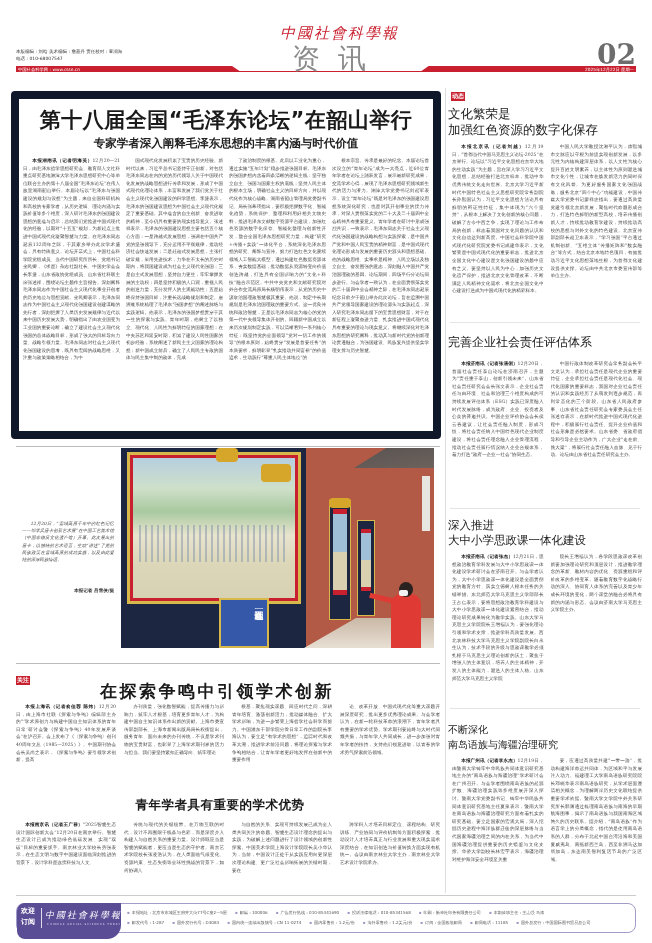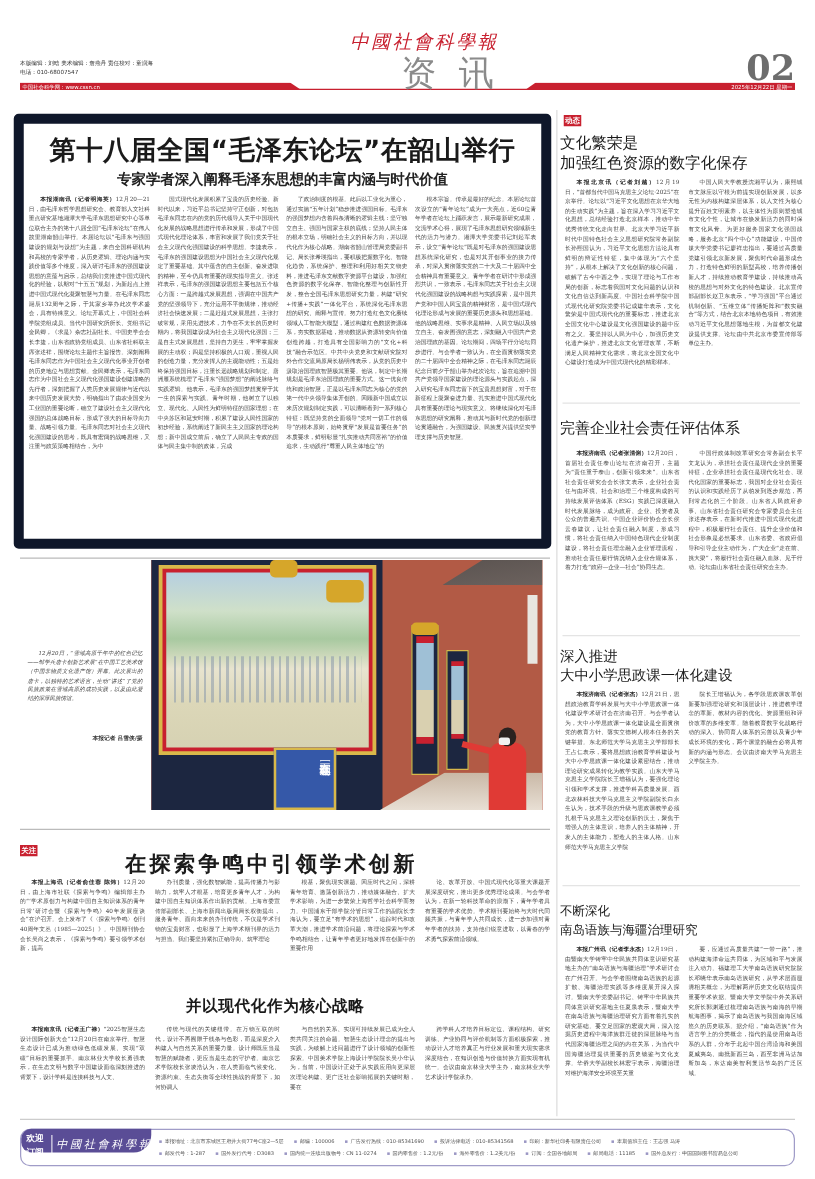--- a/index.html
+++ b/index.html
@@ -6,21 +6,21 @@
   html, body { width: 652px; height: 943px; background: #fff; overflow: hidden; }
   body { position: relative; font-family: "DejaVu Serif", serif; color: #333; }
 
   
   .masthead { position: absolute; left: 0; top: 0; width: 652px; height: 75px; }
   .mh-staff { position: absolute; left: 16px; top: 48px; font-family: "DejaVu Sans", sans-serif; font-size: 4.5px; color: #333; line-height: 7px; white-space: nowrap; }
   .mh-bar { position: absolute; left: 16px; top: 66px; height: 6px; width: 225px; background: #c8202f; clip-path: polygon(0 0, 96% 0, 100% 100%, 0 100%); }
   .mh-bar-line { position: absolute; left: 16px; top: 71px; width: 620px; height: 1px; background: #c8202f; }
   .mh-site { position: absolute; left: 18px; top: 66.5px; font-family: "DejaVu Sans", sans-serif; font-size: 4.3px; color: #fff; white-space: nowrap; }
   .mh-logo { position: absolute; left: 280px; top: 24px; font-family: "DejaVu Serif", serif; font-size: 15px; color: #c8202f; font-style: italic; letter-spacing: 2px; white-space: nowrap; }
-  .mh-section { position: absolute; left: 292px; top: 40px; font-family: "DejaVu Serif", serif; font-size: 28px; color: #8b8b8b; letter-spacing: 18px; white-space: nowrap; margin-left: 29px; }
+  .mh-section { position: absolute; left: 292px; top: 40px; font-family: "DejaVu Serif", serif; font-size: 28px; color: #8b8b8b; letter-spacing: 18px; white-space: nowrap; }
   .mh-rbar { position: absolute; left: 420px; top: 66px; height: 6px; width: 216px; background: #c8202f; clip-path: polygon(4% 0, 100% 0, 100% 100%, 0 100%); }
   .mh-date { position: absolute; right: 18px; top: 66.5px; font-family: "DejaVu Sans", sans-serif; font-size: 4.3px; color: #fff; white-space: nowrap; }
   .mh-page { position: absolute; right: 16px; top: 38px; font-family: "DejaVu Serif", serif; font-weight: bold; font-size: 28px; color: #6d6d6d; }
 
   
   .lead-frame { position: absolute; left: 11px; top: 91px; width: 430px; height: 348px; border: 8px solid #0f172a; border-radius: 4px; }
   .lead-title { position: absolute; left: 0; right: 0; top: 7px; text-align: center; font-family: "DejaVu Sans", sans-serif; font-weight: bold; font-size: 21px; color: #1a1a1a; letter-spacing: 0.5px; white-space: nowrap; }
   .lead-sub { position: absolute; left: 0; right: 0; top: 37px; text-align: center; font-family: "DejaVu Serif", serif; font-weight: bold; font-size: 11.5px; color: #222; white-space: nowrap; }
   .lead-cols { position: absolute; left: 4px; right: 4px; top: 58px; bottom: 6px; display: grid; grid-template-columns: repeat(4, 1fr); column-gap: 6px; }
   .col-text { font-size: 4.6px; line-height: 7.6px; color: #444; text-align: justify; overflow: hidden; }
@@ -61,21 +61,21 @@
   .left-rule { position: absolute; left: 16px; top: 895px; width: 620px; height: 1px; background: #ccc; }
 
   
   .rc-rule { position: absolute; left: 445px; top: 88px; width: 1px; height: 805px; background: #ddd; }
   .rc-title { position: absolute; left: 448px; width: 200px; text-align: left; font-family: "DejaVu Sans", sans-serif; font-weight: normal; color: #1a1a1a; white-space: nowrap; }
   .rc-cols { position: absolute; left: 452px; width: 190px; display: grid; grid-template-columns: 1fr 1fr; column-gap: 7px; overflow: hidden; }
   .rc-sep { position: absolute; left: 450px; width: 190px; height: 1px; background: #e4e4e4; }
 
   
   .footer { position: absolute; left: 16px; top: 903px; width: 620px; height: 30px; border: 1px solid #a09cc8; border-radius: 8px; }
-  .footer-logo { position: absolute; left: 0; top: -1px; width: 104px; height: 19px; background: #5a4d96; border-radius: 8px 0 14px 8px; color: #fff; }
+  .footer-logo { position: absolute; left: 0; top: -1px; width: 104px; height: 36px; background: #5a4d96; border-radius: 8px 0 14px 8px; color: #fff; }
   .fl-welcome { position: absolute; left: 4px; top: 3px; font-family: "DejaVu Sans", sans-serif; font-weight: bold; font-size: 7px; line-height: 11px; width: 18px; }
   .fl-divider { position: absolute; left: 24px; top: 5px; width: 1px; height: 20px; background: #fff; opacity: 0.8; }
   .fl-name { position: absolute; left: 28px; top: 6px; font-family: "DejaVu Serif", serif; font-size: 9px; font-style: italic; letter-spacing: 2px; white-space: nowrap; }
   .fl-en { position: absolute; left: 30px; top: 20px; font-family: "DejaVu Sans", sans-serif; font-size: 2.6px; letter-spacing: 1px; white-space: nowrap; opacity: 0.8; }
   .footer-info { position: absolute; left: 110px; top: 4px; right: 6px; font-family: "DejaVu Sans", sans-serif; font-size: 4.1px; line-height: 10px; color: #555; }
   .footer-row { display: flex; gap: 8px; white-space: nowrap; }
   .footer-row span::before { content: "▪"; color: #9b97c4; margin-right: 2px; }
 </style>
 </head>
 <body>
@@ -156,21 +156,21 @@
       <p>办刊质量，强化数智赋能，提高传播力与影响力，筑牢人才根基，培育更多青年人才，为构建中国自主知识体系作出新的贡献。上海市委宣传部副部长、上海市新闻出版局局长权衡提出，服务青年、面向未来的办刊传统，不仅是学术刊物的宝贵财富，也彰显了上海学术期刊界的活力与担当。我们要坚持紧扣正确导向、筑牢理论</p>
     </div>
   <div class="col-text">
       <p>根基，聚焦现实课题、回应时代之问，深耕青年培育、激荡创新活力，推动媒体融合、扩大学术影响，为进一步繁荣上海哲学社会科学而努力。中国浦东干部学院分管日常工作的副院长李海认为，要立足“有学术的思想”，追踪时代和改革大潮，推进学术前沿问题，将理论探索与学术争鸣相结合，让青年学者更好地发挥在创新中的重要作用</p>
     </div>
   <div class="col-text">
       <p>论、改革开放、中国式现代化等重大课题开展深度研究，推出更多优秀理论成果。与会学者认为，在新一轮科技革命的浪潮下，青年学者具有重要的学术优势。学术期刊要始终与大时代同频共振，与青年学人共同成长，进一步加强对青年学者的扶持，支持他们锐意进取，以青春的学术勇气探索前沿领域。</p>
     </div>
 </div>
 
-<h2 class="eco-title">并以现代化作为核心战略</h2>
+<h2 class="eco-title">青年学者具有重要的学术优势</h2>
 <div class="eco-cols">
   <div class="col-text">
     <p><span class="byline">本报南京讯</span><span class="byline">（记者王广禄）</span><span>“2025智慧生态设计国际创新大会”12月20日在南京举行。智慧生态设计已成为推动绿色低碳发展、实现“双碳”目标的重要抓手。南京林业大学校长勇强表示，在生态文明与数字中国建设面临深刻推进的背景下，设计学科是连接科技与人文、</span></p>
   </div>
   <div class="col-text">
       <p>传统与现代的关键纽带。在万物互联的时代，设计不再囿限于线条与色彩，而是深度介入构建人与自然关系的重要力量。设计师既应当是智慧的赋能者，更应当是生态的守护者。南京艺术学院校长张凌浩认为，在人类面临气候变化、资源约束、生态失衡等全球性挑战的背景下，如何协调人</p>
     </div>
   <div class="col-text">
       <p>与自然的关系、实现可持续发展已成为全人类共同关注的命题。智慧生态设计理念的提出与实践，为破解上述问题进行了设计领域的创新性探索。中国美术学院上海设计学院院长吴小华认为，当前，中国设计正处于从实践应用向更深层次理论构建、更广泛社会影响拓展的关键时期，要在</p>
     </div>

